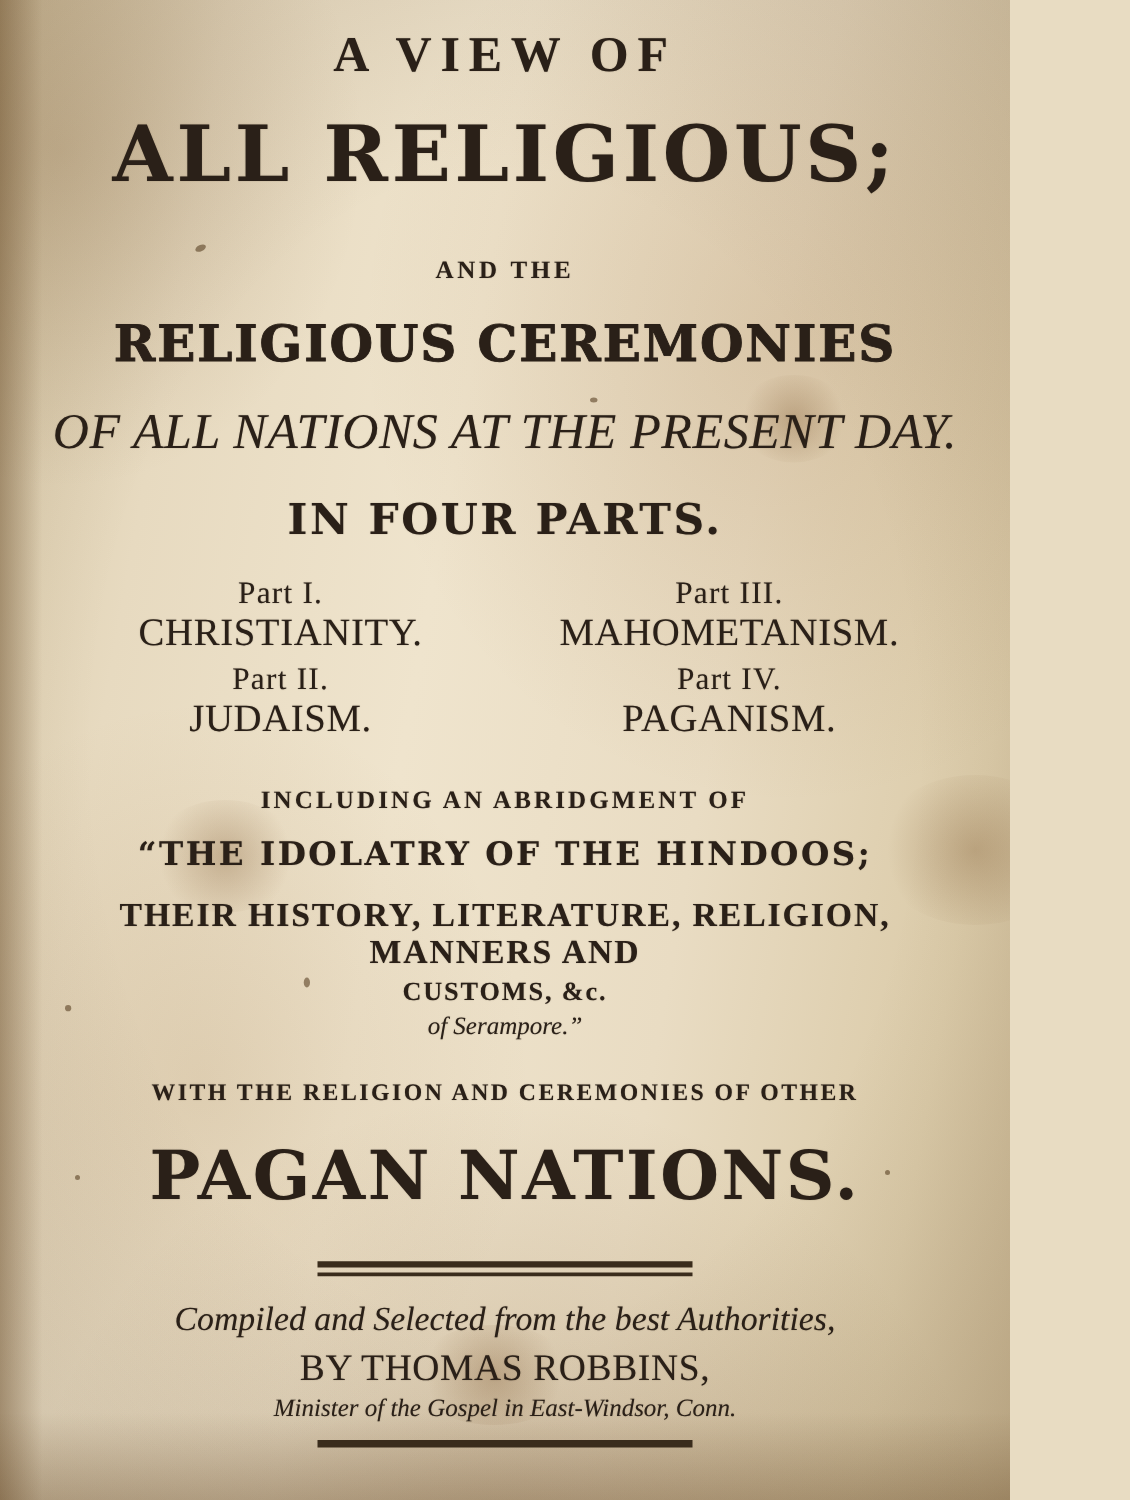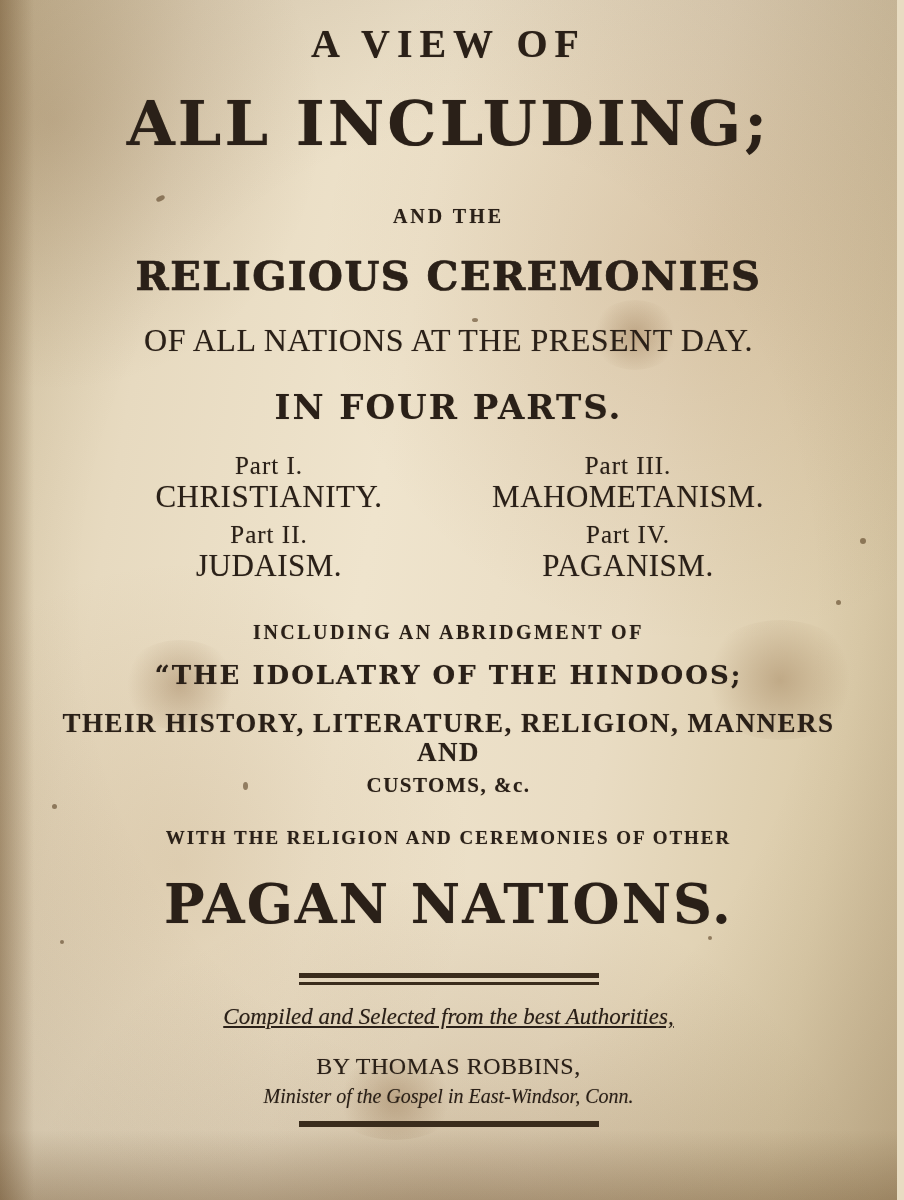--- a/index.html
+++ b/index.html
@@ -11,21 +11,21 @@
     height: 1200px;
     overflow: hidden;
     background: #e8dcc2;
     font-family: "Liberation Serif", serif;
     color: #2a2018;
   }
 
   
   .page {
     position: relative;
-    width: 897px;
+    width: 808px;
     height: 1200px;
     background:
       radial-gradient(ellipse 60% 45% at 78% 22%, rgba(150,105,55,0.20), rgba(150,105,55,0) 70%),
       radial-gradient(ellipse 45% 35% at 20% 72%, rgba(150,110,60,0.16), rgba(150,110,60,0) 72%),
       radial-gradient(ellipse 70% 50% at 50% 108%, rgba(120,85,45,0.28), rgba(120,85,45,0) 70%),
       radial-gradient(ellipse 40% 30% at 6% 10%, rgba(120,85,45,0.22), rgba(120,85,45,0) 75%),
       linear-gradient(100deg, #d8c8a6 0%, #e7dac0 18%, #efe4cd 42%, #e9dcc3 66%, #dbcba9 88%, #cbb894 100%);
     overflow: hidden;
   }
   .vignette {
@@ -95,23 +95,24 @@
   }
   .l-ceremonies {
     font-size: 40px;
     font-weight: 700;
     letter-spacing: 1.5px;
     margin-top: 26px;
     font-family: "DejaVu Serif", serif;
     -webkit-text-stroke: 0.7px #2a2018;
   }
   .l-ofallnations {
-    font-size: 32px;
+    font-size: 40px;
     letter-spacing: 0.5px;
     margin-top: 26px;
+    font-style: italic;
   }
   .l-infourparts {
     font-size: 34px;
     font-weight: 700;
     letter-spacing: 2px;
     margin-top: 32px;
     font-family: "DejaVu Serif", serif;
   }
 
   
@@ -198,30 +199,29 @@
   .rule-double .r1 {
     height: 5px;
     background: #3a2c1c;
   }
   .rule-double .r2 {
     height: 3px;
     background: #3a2c1c;
     margin-top: 4px;
   }
   .l-compiled {
-    font-size: 23px;
+    font-size: 27px;
     font-style: italic;
     margin-top: 20px;
     font-family: "Liberation Serif", serif;
-    text-decoration: underline;
   }
   .l-byrobbins {
-    font-size: 24px;
+    font-size: 30px;
     letter-spacing: 0.5px;
-    margin-top: 24px;
+    margin-top: 8px;
   }
   .l-minister {
     font-size: 20px;
     font-style: italic;
     margin-top: 6px;
   }
   .rule-bottom {
     width: 300px;
     margin: 14px auto 0 auto;
     height: 6px;
@@ -246,21 +246,21 @@
   <div class="speck" style="left:836px;top:600px;width:5px;height:5px;"></div>
   <div class="speck" style="left:52px;top:804px;width:5px;height:5px;"></div>
   <div class="speck" style="left:243px;top:782px;width:5px;height:8px;"></div>
   <div class="speck" style="left:60px;top:940px;width:4px;height:4px;"></div>
   <div class="speck" style="left:708px;top:936px;width:4px;height:4px;"></div>
   <div class="speck" style="left:472px;top:318px;width:6px;height:4px;"></div>
 
   <div class="content">
 
     <p class="ln l-aviewof">A VIEW OF</p>
-    <p class="ln l-allreligions">ALL INCLUDING;</p>
+    <p class="ln l-allreligions">ALL RELIGIOUS;</p>
     <p class="ln l-andthe">AND THE</p>
     <p class="ln l-ceremonies">RELIGIOUS CEREMONIES</p>
     <p class="ln l-ofallnations">OF ALL NATIONS AT THE PRESENT DAY.</p>
     <p class="ln l-infourparts">IN FOUR PARTS.</p>
 
     <div class="parts">
       <div class="parts-col">
         <div class="ln part-label">Part I.</div>
         <div class="ln part-name">CHRISTIANITY.</div>
         <div class="part-gap"></div>
@@ -274,20 +274,21 @@
         <div class="part-gap"></div>
         <div class="ln part-label">Part IV.</div>
         <div class="ln part-name">PAGANISM.</div>
       </div>
     </div>
 
     <p class="ln l-including">INCLUDING AN ABRIDGMENT OF</p>
     <p class="ln l-idolatry">“THE IDOLATRY OF THE HINDOOS;</p>
     <p class="ln l-theirhistory">THEIR HISTORY, LITERATURE, RELIGION, MANNERS AND</p>
     <p class="ln l-customs">CUSTOMS, &amp;c.</p>
+    <p class="ln l-serampore">of Serampore.”</p>
     <p class="ln l-withthe">WITH THE RELIGION AND CEREMONIES OF OTHER</p>
     <p class="ln l-pagannations">PAGAN NATIONS.</p>
 
     <div class="rule-double">
       <div class="r1"></div>
       <div class="r2"></div>
     </div>
 
     <p class="ln l-compiled">Compiled and Selected from the best Authorities,</p>
     <p class="ln l-byrobbins">BY THOMAS ROBBINS,</p>

